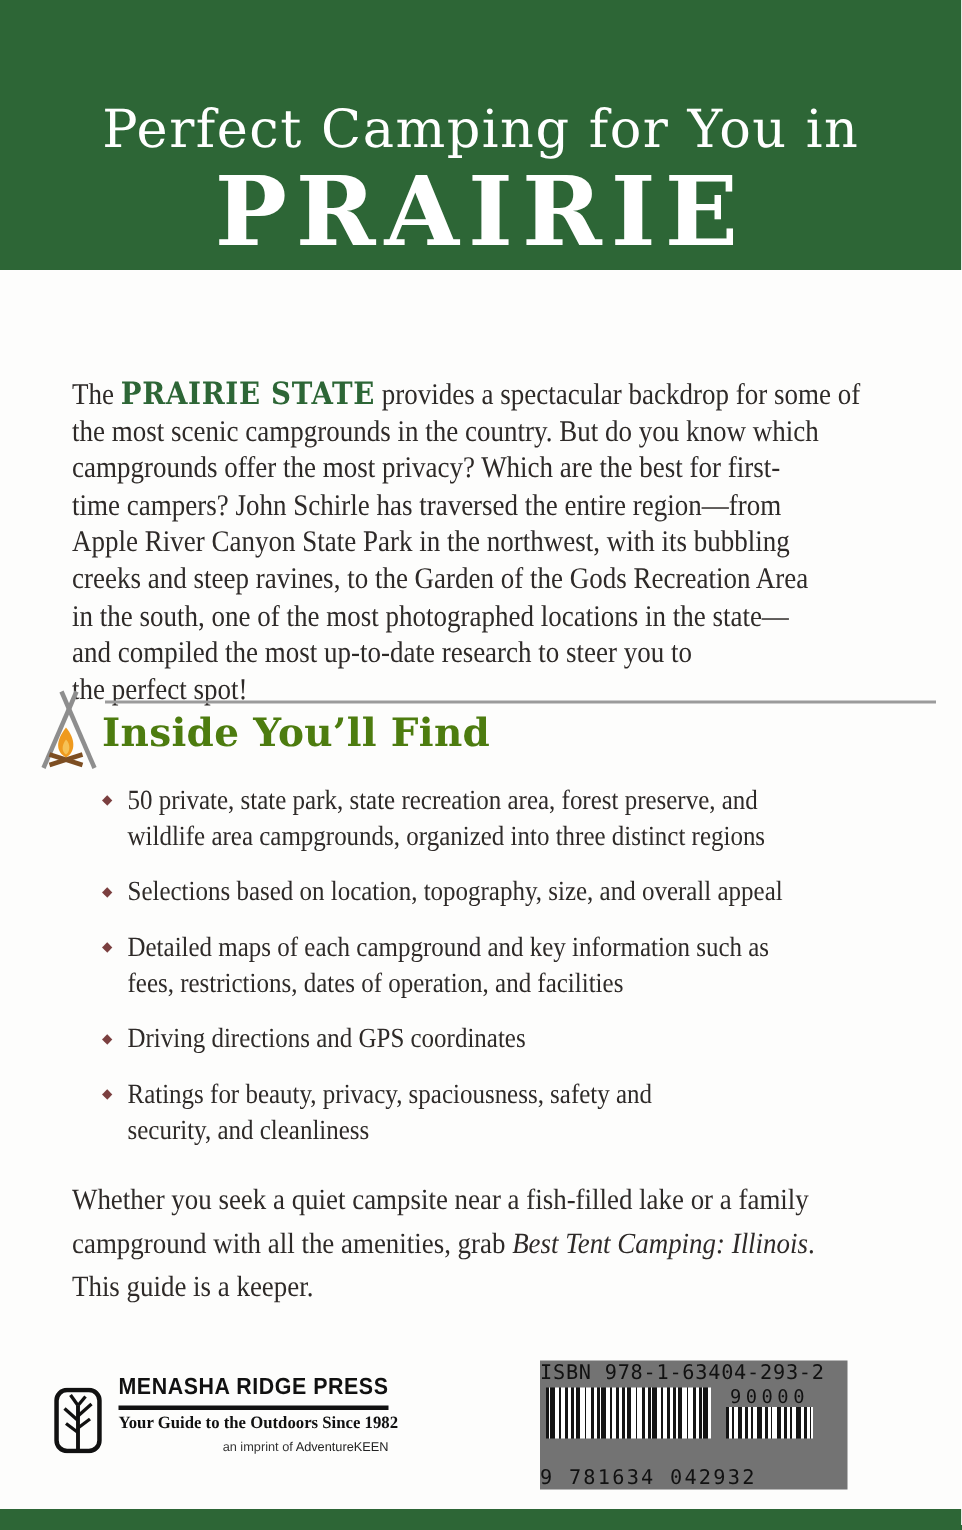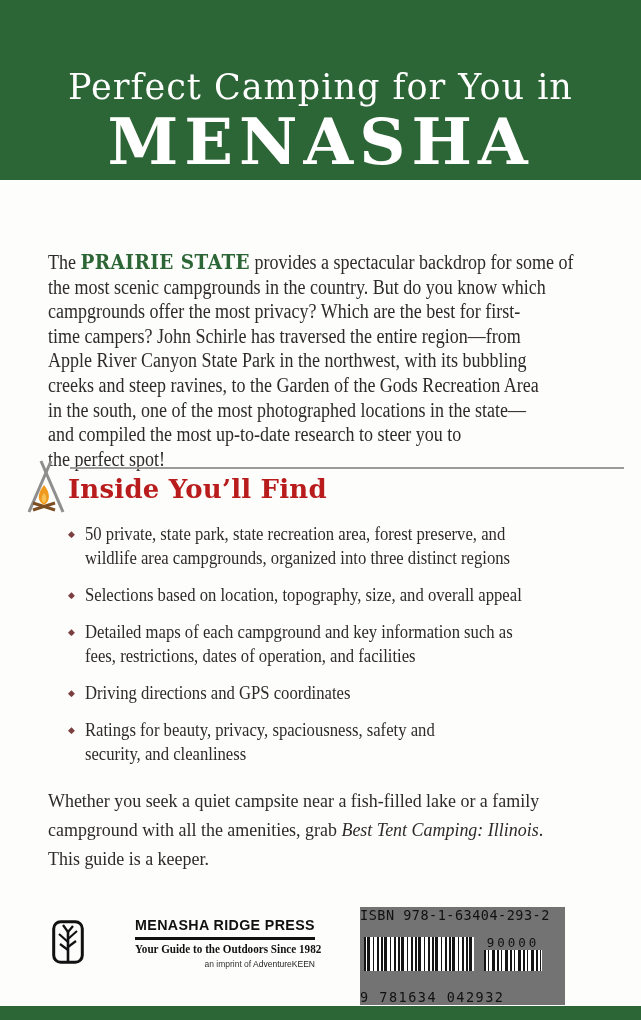--- a/index.html
+++ b/index.html
@@ -19,56 +19,56 @@
          transform:scaleX(0.9);transform-origin:left top;}
   .intro .hl{font-family:"DejaVu Serif",serif;font-weight:bold;color:#2d6636;
              font-size:20.5px;letter-spacing:0.5px;}
 
   
   .inside{position:absolute;top:456px;left:24px;width:600px;}
   .inside-head{position:relative;height:58px;}
   .campfire{position:absolute;left:0;top:2px;}
   .head-rule{position:absolute;left:46px;right:0;top:11px;height:2px;background:#9b9b9b;}
   .inside-title{position:absolute;left:44px;top:18px;font-family:"DejaVu Serif",serif;
-                font-weight:bold;font-size:26px;color:#b91c1c;letter-spacing:0.2px;}
+                font-weight:bold;font-size:26px;color:#4d7c0f;letter-spacing:0.2px;}
   .bullets{list-style:none;margin:8px 0 0 0;padding:0 0 0 44px;}
   .bullets li{display:flex;align-items:flex-start;margin-bottom:13px;}
   .diamond{flex:0 0 auto;color:#7b3f3f;font-size:9px;line-height:24px;margin:0 10px 0 0;
            font-family:"DejaVu Sans",sans-serif;}
   .btext{white-space:pre-line;font-size:18.5px;line-height:24px;width:620px;
          transform:scaleX(0.9);transform-origin:left top;}
 
   
   .closing{position:absolute;top:766px;left:48px;width:640px;font-size:19.5px;line-height:29px;
            white-space:pre-line;transform:scaleX(0.92);transform-origin:left top;}
   .closing .ital{font-style:italic;}
 
   
   .category{position:absolute;top:876px;left:368px;font-family:"DejaVu Serif",serif;
             font-weight:bold;font-size:15.5px;color:#1d1d1d;}
 
   
-  .publisher{position:absolute;top:916px;left:52px;display:flex;align-items:center;gap:40px;}
+  .publisher{position:absolute;top:916px;left:36px;display:flex;align-items:flex-end;}
   .tree-badge{flex:0 0 auto;margin-right:11px;}
   .pub-name{font-family:"Liberation Sans",sans-serif;font-weight:bold;font-size:15.5px;
             letter-spacing:0.4px;color:#111;white-space:nowrap;
             transform:scaleX(0.92);transform-origin:left top;}
   .pub-rule{height:2.5px;background:#111;margin:3px 0 3px 0;width:180px;}
   .pub-tagline{font-family:"Liberation Serif",serif;font-weight:bold;font-size:11.5px;
                color:#111;white-space:nowrap;width:180px;
                transform:scaleX(0.97);transform-origin:left top;}
   .pub-imprint{font-family:"Liberation Sans",sans-serif;font-size:8.5px;color:#333;
                width:180px;text-align:right;margin-top:4px;white-space:nowrap;}
   .pub-imprint b{font-weight:normal;color:#222;}
 
   
   .barcode{position:absolute;top:907px;left:360px;width:205px;background:#737373;}
   .isbn{font-family:"DejaVu Sans Mono",monospace;font-size:13.5px;letter-spacing:0.5px;
         color:#111;white-space:nowrap;}
-  .bars-row{display:flex;align-items:flex-end;margin-top:14px;}
+  .bars-row{display:flex;align-items:flex-end;margin-top:2px;}
   .bars-main{width:110px;height:34px;margin-left:4px;
     background:repeating-linear-gradient(90deg,#141414 0 2px,#fff 2px 3px,#141414 3px 6px,
                #fff 6px 9px,#141414 9px 10px,#fff 10px 13px,#141414 13px 15px,#fff 15px 17px);}
   .addon{margin-left:10px;width:58px;}
   .addon-num{font-family:"DejaVu Sans Mono",monospace;font-size:12.5px;letter-spacing:3px;
              text-align:center;line-height:12px;color:#111;}
   .bars-addon{height:21px;margin-top:1px;
     background:repeating-linear-gradient(90deg,#141414 0 2px,#fff 2px 4px,#141414 4px 5px,
                #fff 5px 8px,#141414 8px 11px,#fff 11px 13px);}
   .digits{font-family:"DejaVu Sans Mono",monospace;font-size:13.5px;letter-spacing:1.5px;
@@ -77,21 +77,21 @@
   
   .footer-bar{position:absolute;left:0;right:0;bottom:0;height:14px;background:#2d6636;}
 </style>
 </head>
 <body>
 
 <div class="cover">
 
   <div class="banner">
     <div class="banner-subtitle">Perfect Camping for You in</div>
-    <div class="banner-title">MENASHA</div>
+    <div class="banner-title">PRAIRIE</div>
   </div>
 
   <p class="intro"><span>The </span><span class="hl">PRAIRIE STATE</span><span> provides a spectacular backdrop for some of
 the most scenic campgrounds in the country. But do you know which
 campgrounds offer the most privacy? Which are the best for first-
 time campers? John Schirle has traversed the entire region—from
 Apple River Canyon State Park in the northwest, with its bubbling
 creeks and steep ravines, to the Garden of the Gods Recreation Area
 in the south, one of the most photographed locations in the state—
 and compiled the most up-to-date research to steer you to

